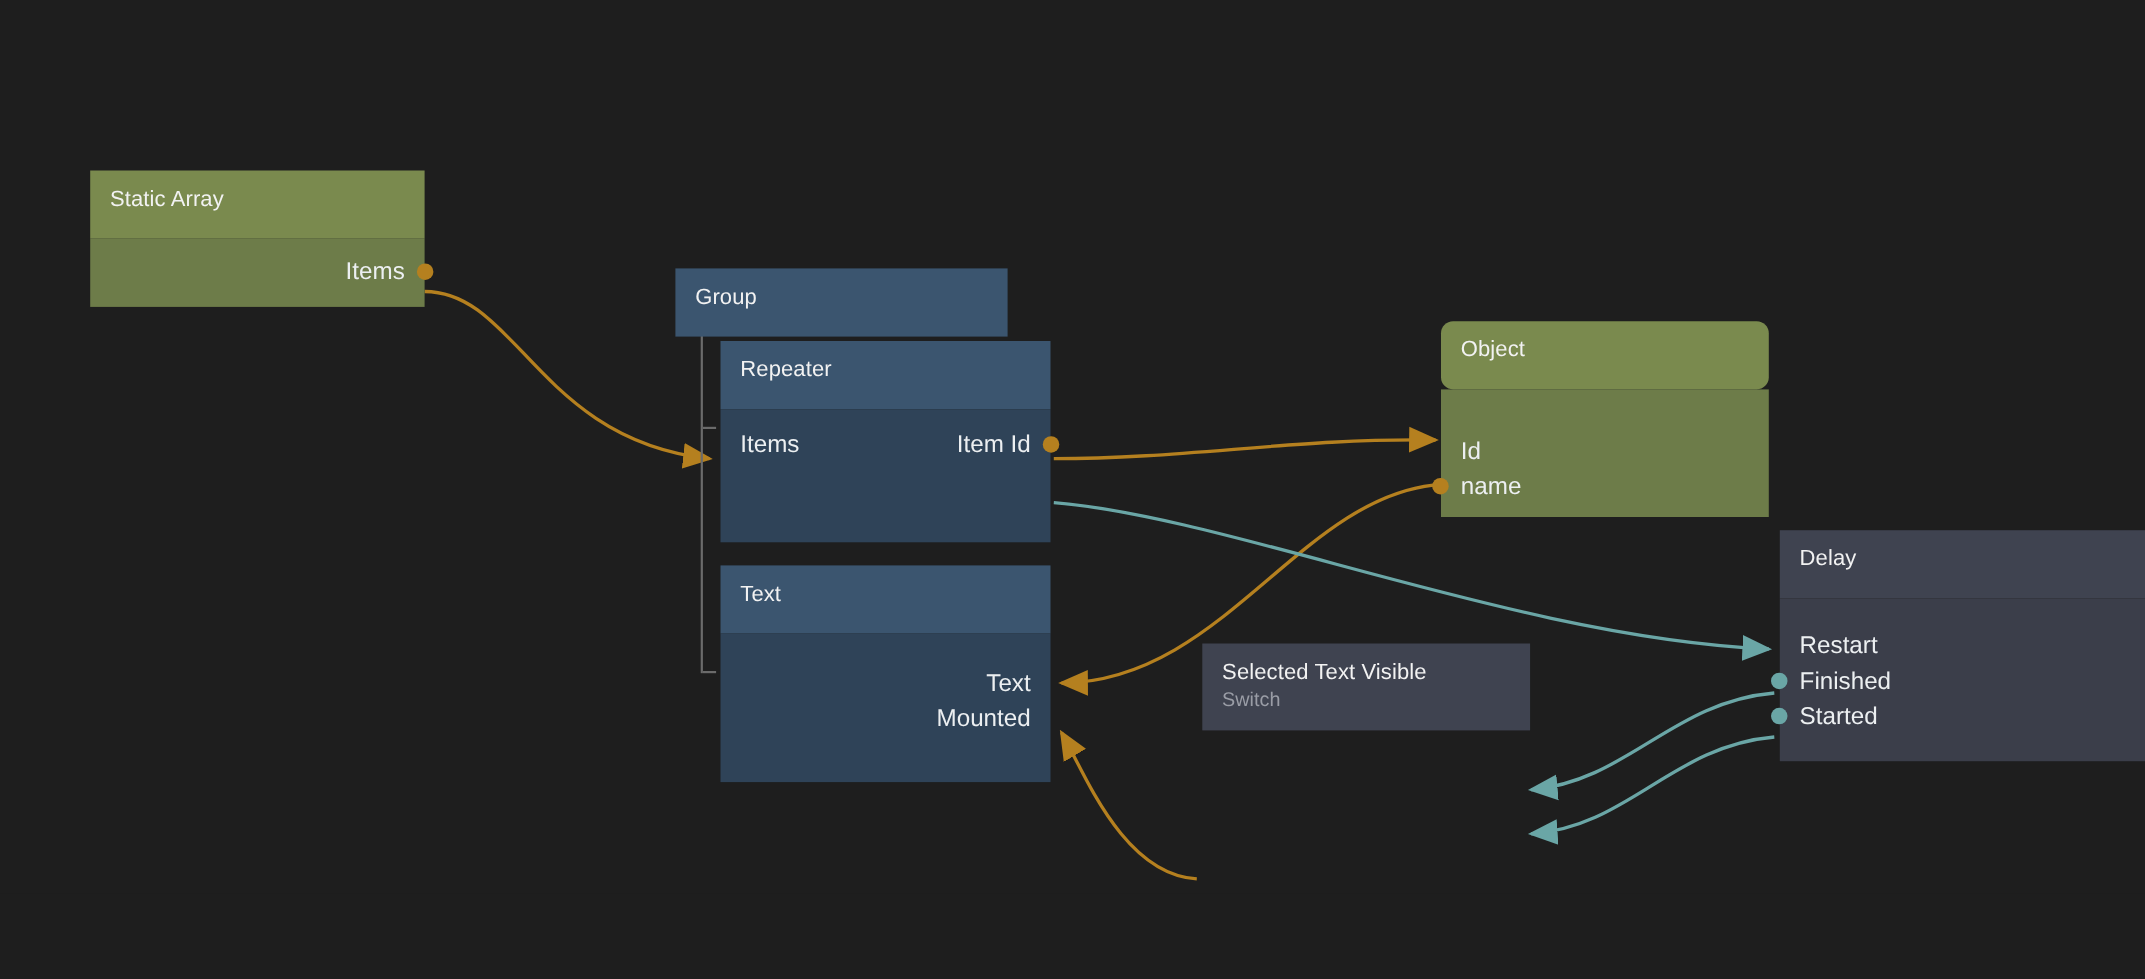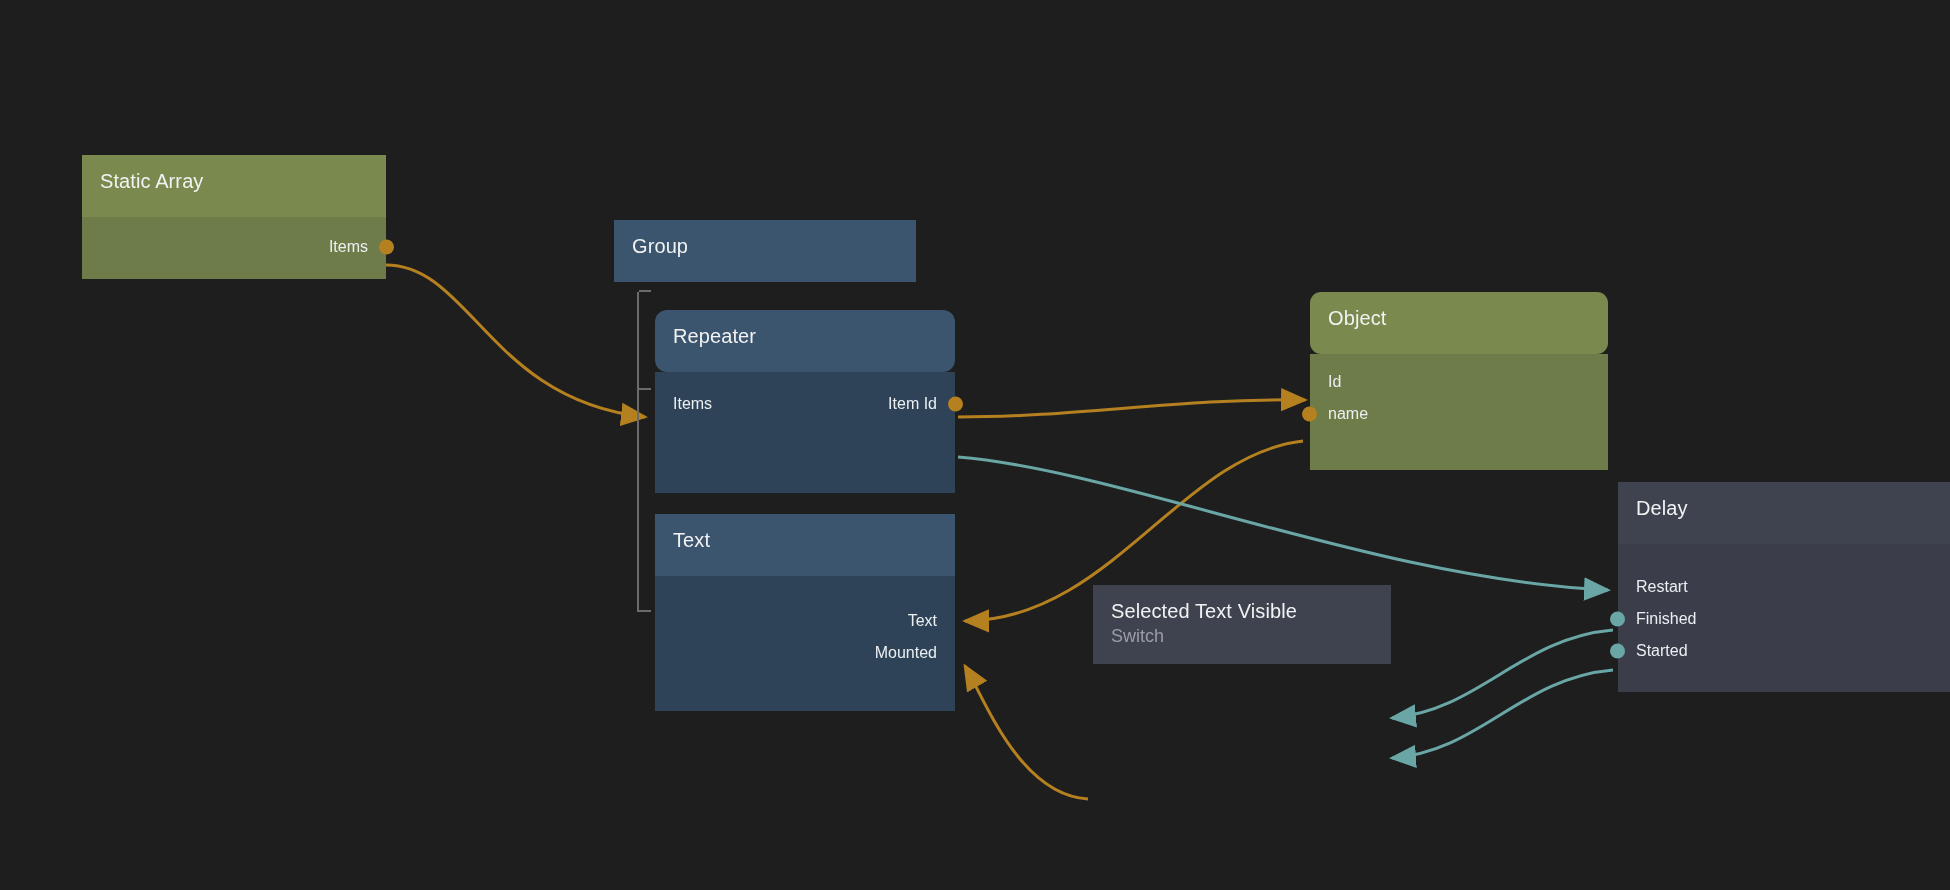--- a/index.html
+++ b/index.html
@@ -52,21 +52,21 @@
   .port-row {
     position: relative;
     height: 32px;
     display: flex;
     align-items: center;
     box-sizing: border-box;
   }
   .port-row.left  { justify-content: flex-start; padding-left: 18px; }
   .port-row.right { justify-content: flex-end;  padding-right: 18px; }
   .port-label {
-    font-size: 16px;
+    font-size: 22px;
     color: #eceff1;
     white-space: nowrap;
     line-height: 1;
   }
 
   
   .theme-green .node-header { background: #7a8a4e; }
   .theme-green .node-body   { background: #6d7c49; }
   .theme-blue  .node-header { background: #3b556f; }
   .theme-blue  .node-body   { background: #2f4358; }
@@ -131,27 +131,27 @@
     <div class="node-body" style="height:62px; padding-top:14px;">
       <div class="port-row right">
         <span class="port-label">Items</span>
         <span style="position:absolute; right:-8px; top:50%; transform:translateY(-50%);
                      width:15px; height:15px; border-radius:50%; background:#b5801f;"></span>
       </div>
     </div>
   </div>
 
   <div class="node theme-blue header-only" style="left:614px; top:220px; width:302px;">
-    <div class="node-header" style="height:62px;">
+    <div class="node-header" style="height:62px;margin-top:24px;">
       <div class="node-title">Group</div>
     </div>
   </div>
 
   <div class="node theme-blue" style="left:655px; top:310px; width:300px;">
-    <div class="node-header" style="height:62px;border-radius:12px;">
+    <div class="node-header" style="height:62px;">
       <div class="node-title">Repeater</div>
     </div>
     <div class="node-body" style="height:121px; padding-top:16px;">
       <div class="port-row left">
         <span class="port-label">Items</span>
       </div>
       <div class="port-row right" style="margin-top:-32px;">
         <span class="port-label">Item Id</span>
         <span style="position:absolute; right:-8px; top:50%; transform:translateY(-50%);
                      width:15px; height:15px; border-radius:50%; background:#b5801f;"></span>
@@ -170,21 +170,21 @@
       <div class="port-row right">
         <span class="port-label">Mounted</span>
       </div>
     </div>
   </div>
 
   <div class="node theme-green" style="left:1310px; top:292px; width:298px;">
     <div class="node-header" style="height:62px;border-radius:11px;">
       <div class="node-title">Object</div>
     </div>
-    <div class="node-body" style="height:116px; padding-top:12px;">
+    <div class="node-body" style="height:116px; padding-top:40px;">
       <div class="port-row left">
         <span class="port-label">Id</span>
       </div>
       <div class="port-row left">
         <span class="port-label">name</span>
         <span style="position:absolute; left:-8px; top:50%; transform:translateY(-50%);
                      width:15px; height:15px; border-radius:50%; background:#b5801f;"></span>
       </div>
     </div>
   </div>

